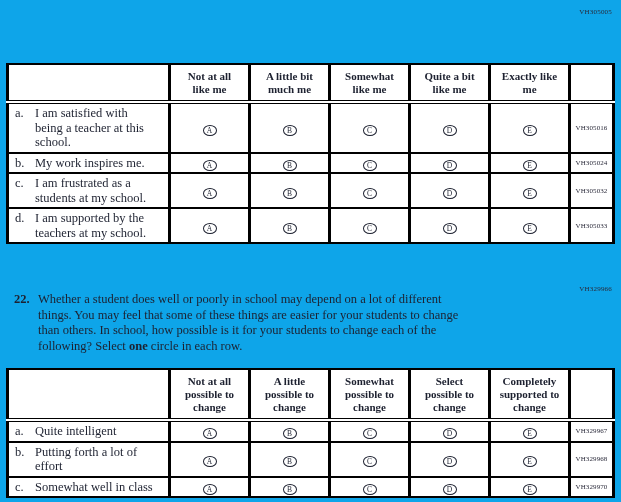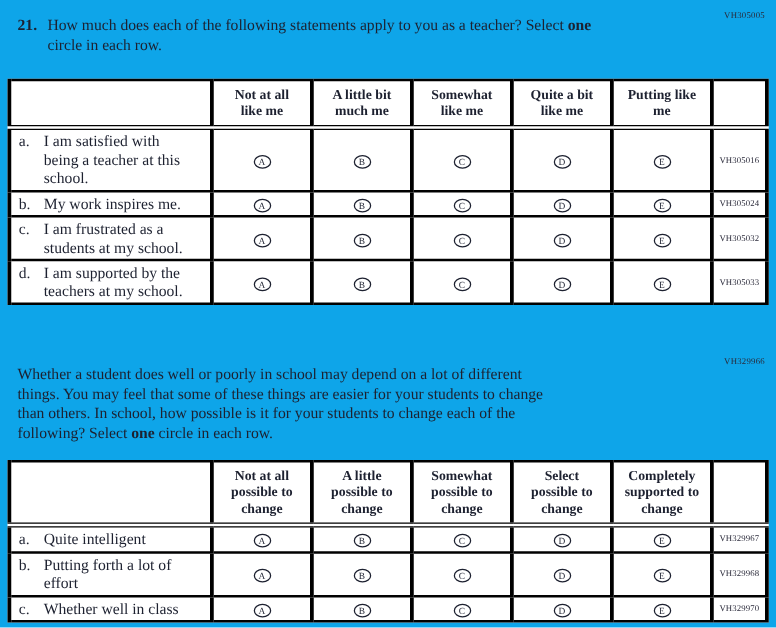--- a/index.html
+++ b/index.html
@@ -106,25 +106,20 @@
   #q22-prompt { top: 292px; }
   #table22 { top: 368px; }
 </style>
 </head>
 <body>
 
 <div class="page">
 
   <div class="acc-code" id="q21-acc">VH305005</div>
 
-  <div class="prompt" id="q21-prompt">
-    <div class="qnum">21.</div>
-    <div class="qtext"><span>How much does each of the following statements apply to you as a teacher? Select </span><b>one</b><span>
-circle in each row.</span></div>
-  </div>
 
   <table class="grid" id="table21">
     <colgroup>
       <col style="width:162px">
         <col style="width:80px">
         <col style="width:80px">
         <col style="width:80px">
         <col style="width:80px">
         <col style="width:80px">
         <col style="width:44px">
@@ -133,21 +128,21 @@
       <tr style="height:38px">
         <th class="hdr"></th>
         <th class="hdr">Not at all
 like me</th>
         <th class="hdr">A little bit
 much me</th>
         <th class="hdr">Somewhat
 like me</th>
         <th class="hdr">Quite a bit
 like me</th>
-        <th class="hdr">Putting like
+        <th class="hdr">Exactly like
 me</th>
         <th class="hdr"></th>
       </tr>
     </thead>
     <tbody>
       <tr style="height:46px">
         <td class="stmt"><span class="part">a.</span><span>I am satisfied with
 being a teacher at this
 school.</span></td>
         <td class="opt"><span class="bubble">A</span></td>
@@ -185,20 +180,21 @@
         <td class="opt"><span class="bubble">D</span></td>
         <td class="opt"><span class="bubble">E</span></td>
         <td class="code">VH305033</td>
       </tr>
     </tbody>
   </table>
 
   <div class="acc-code" id="q22-acc">VH329966</div>
 
   <div class="prompt" id="q22-prompt">
+    <div class="qnum">22.</div>
     <div class="qtext"><span>Whether a student does well or poorly in school may depend on a lot of different
 things. You may feel that some of these things are easier for your students to change
 than others. In school, how possible is it for your students to change each of the
 following? Select </span><b>one</b><span> circle in each row.</span></div>
   </div>
 
   <table class="grid" id="table22">
     <colgroup>
       <col style="width:162px">
         <col style="width:80px">
@@ -243,21 +239,21 @@
         <td class="stmt"><span class="part">b.</span><span>Putting forth a lot of
 effort</span></td>
         <td class="opt"><span class="bubble">A</span></td>
         <td class="opt"><span class="bubble">B</span></td>
         <td class="opt"><span class="bubble">C</span></td>
         <td class="opt"><span class="bubble">D</span></td>
         <td class="opt"><span class="bubble">E</span></td>
         <td class="code">VH329968</td>
       </tr>
       <tr style="height:19px">
-        <td class="stmt"><span class="part">c.</span><span>Whether well in class</span></td>
+        <td class="stmt"><span class="part">c.</span><span>Somewhat well in class</span></td>
         <td class="opt"><span class="bubble">A</span></td>
         <td class="opt"><span class="bubble">B</span></td>
         <td class="opt"><span class="bubble">C</span></td>
         <td class="opt"><span class="bubble">D</span></td>
         <td class="opt"><span class="bubble">E</span></td>
         <td class="code">VH329970</td>
       </tr>
     </tbody>
   </table>
 

